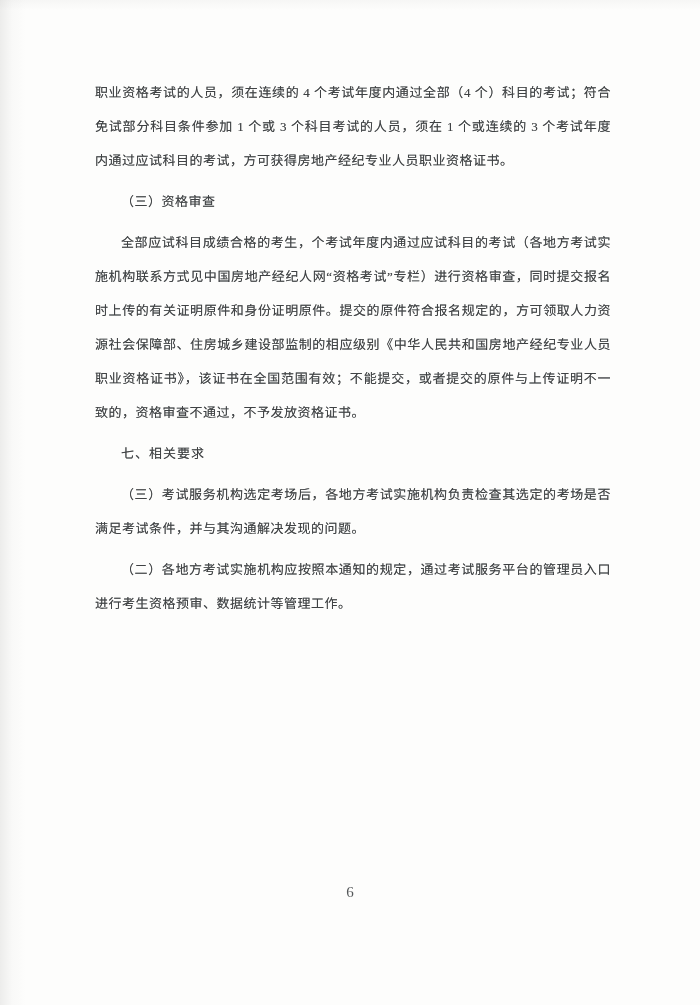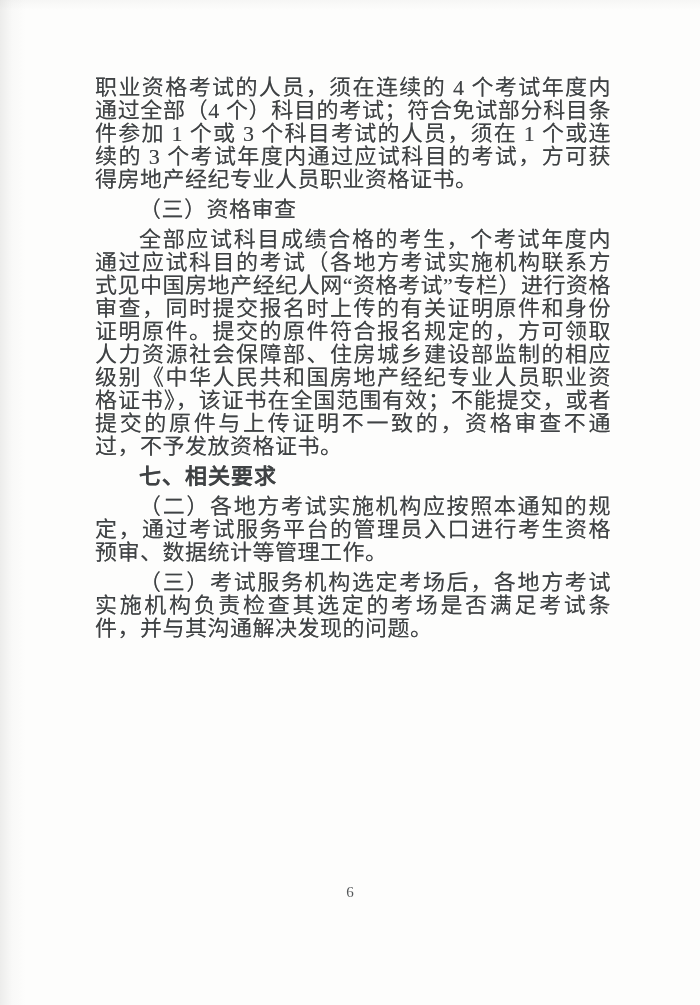--- a/index.html
+++ b/index.html
@@ -37,30 +37,30 @@
     background:linear-gradient(to bottom, rgba(120,120,118,0.05), rgba(0,0,0,0));
     pointer-events:none;
   }
   .content{
     position:absolute;
     top:76px;
     left:95px;
     width:516px;
   }
   .para{
-    font-size:22px;
-    line-height:23px;
+    font-size:13px;
+    line-height:34px;
     text-align:justify;
     letter-spacing:0.5px;
     margin-bottom:7px;
     text-shadow:0 0 0.4px rgba(63,66,68,0.55);
   }
   .para.indent{ text-indent:2em; }
   .para.heading{
-    font-weight:bold;
+    font-weight:normal;
     text-indent:2em;
     letter-spacing:1px;
   }
   .page-number{
     position:absolute;
     top:884px;
     left:0;
     width:700px;
     text-align:center;
     font-size:15px;
@@ -69,17 +69,17 @@
 </style>
 </head>
 <body>
 
 <div class="page">
   <div class="content">
     <p class="para">职业资格考试的人员，须在连续的 4 个考试年度内通过全部（4 个）科目的考试；符合免试部分科目条件参加 1 个或 3 个科目考试的人员，须在 1 个或连续的 3 个考试年度内通过应试科目的考试，方可获得房地产经纪专业人员职业资格证书。</p>
     <p class="para indent">（三）资格审查</p>
     <p class="para indent">全部应试科目成绩合格的考生，个考试年度内通过应试科目的考试（各地方考试实施机构联系方式见中国房地产经纪人网“资格考试”专栏）进行资格审查，同时提交报名时上传的有关证明原件和身份证明原件。提交的原件符合报名规定的，方可领取人力资源社会保障部、住房城乡建设部监制的相应级别《中华人民共和国房地产经纪专业人员职业资格证书》，该证书在全国范围有效；不能提交，或者提交的原件与上传证明不一致的，资格审查不通过，不予发放资格证书。</p>
     <p class="para heading">七、相关要求</p>
+    <p class="para indent">（三）考试服务机构选定考场后，各地方考试实施机构负责检查其选定的考场是否满足考试条件，并与其沟通解决发现的问题。</p>
     <p class="para indent">（二）各地方考试实施机构应按照本通知的规定，通过考试服务平台的管理员入口进行考生资格预审、数据统计等管理工作。</p>
-    <p class="para indent">（三）考试服务机构选定考场后，各地方考试实施机构负责检查其选定的考场是否满足考试条件，并与其沟通解决发现的问题。</p>
   </div>
   <div class="page-number">6</div>
 </div>
 
 </body></html>

